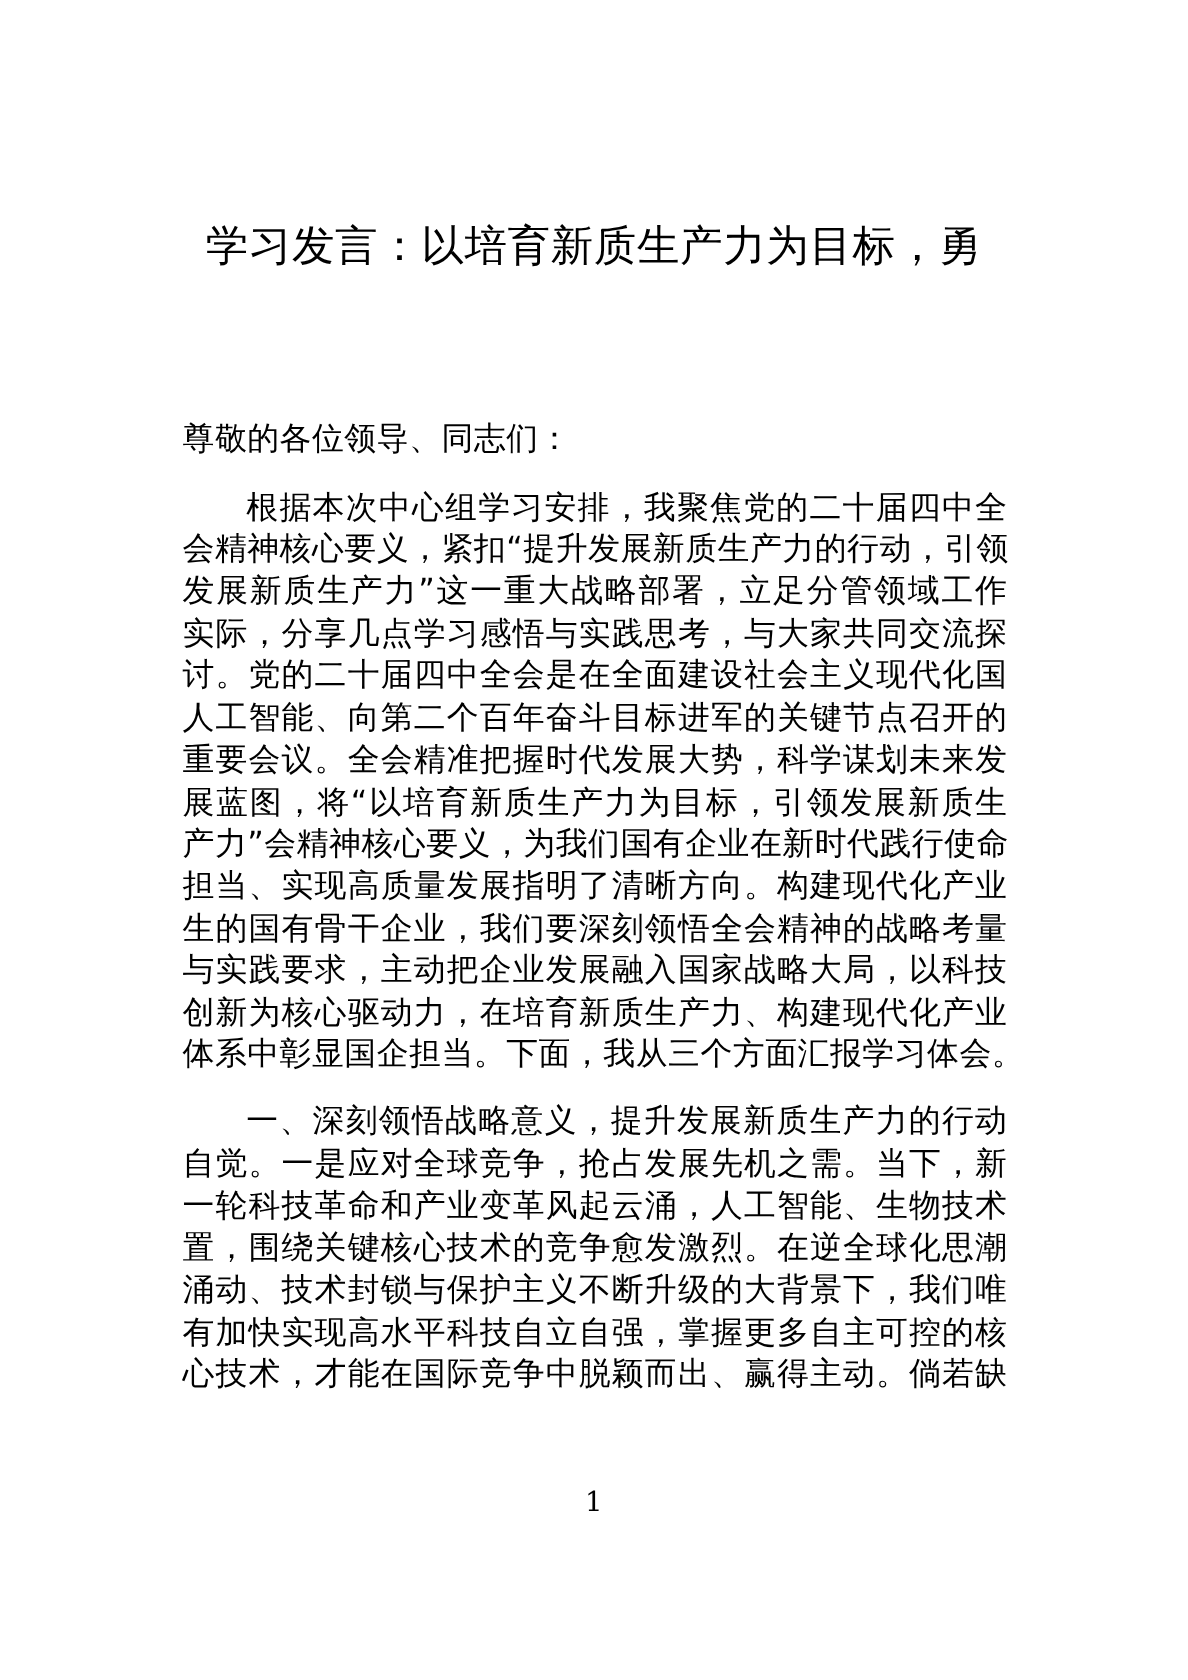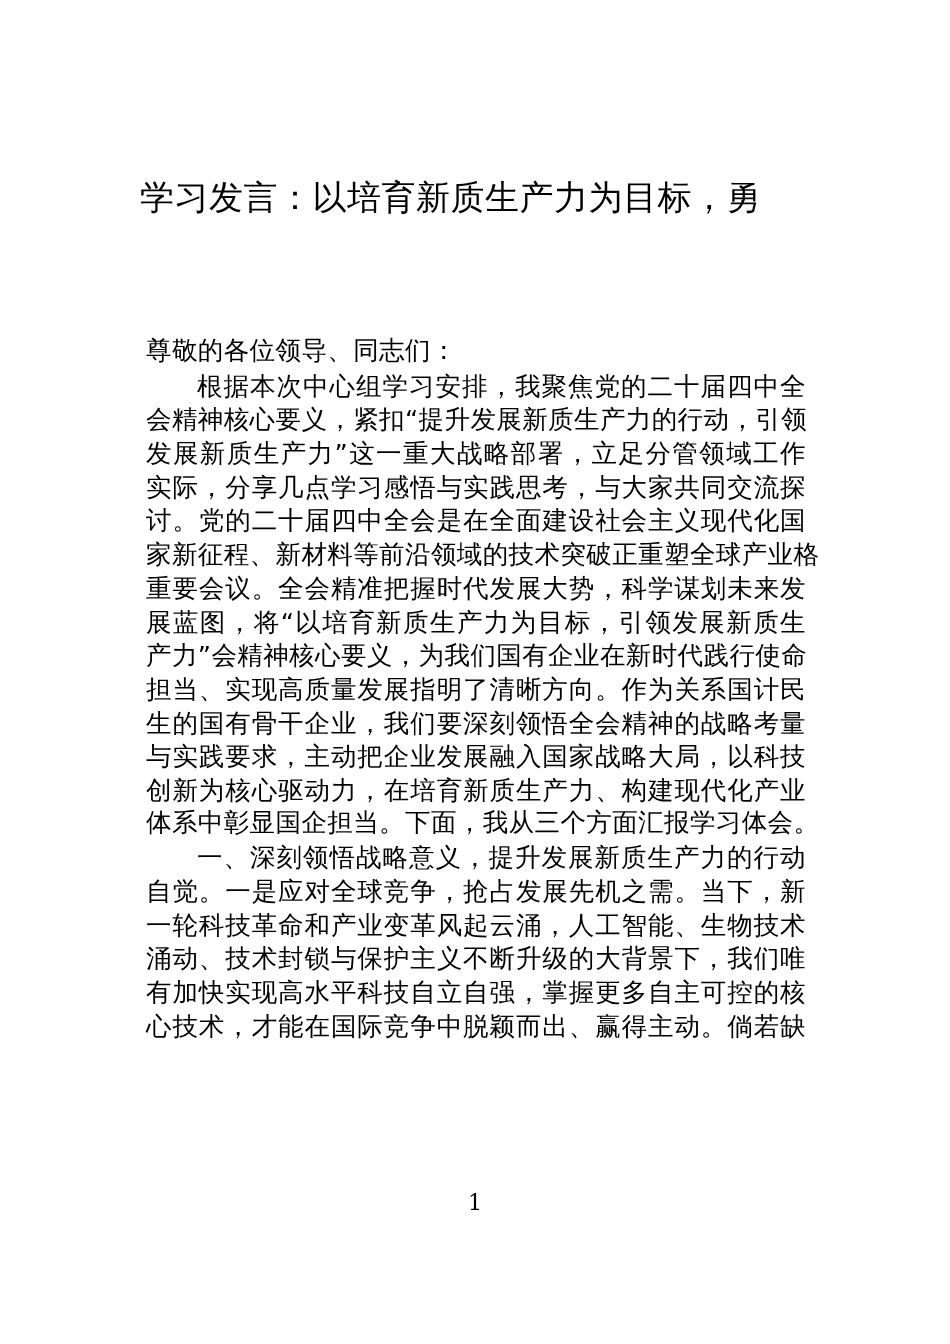--- a/index.html
+++ b/index.html
@@ -20,21 +20,21 @@
       left: 0; top: 0;
       width: 950px;
       height: 1344px;
       background: #ffffff;
     }
     .title {
       position: absolute;
       left: 140px;
       width: 670px;
       top: 166px;
-      text-align: left;
+      text-align: center;
     }
     .title-line {
       font-size: 34px;
       line-height: 62px;
       height: 62px;
       white-space: nowrap;
       letter-spacing: 0.5px;
     }
     .body-text {
       position: absolute;
@@ -50,20 +50,21 @@
       letter-spacing: 0.4px;
       text-align: justify;
       text-align-last: justify;
     }
     .line.last-line {
       text-align-last: left;
       font-family: Liberation Mono, monospace;
     }
     .line.indent {
       padding-left: 51px;
+      margin-top: 20px;
     }
     .page-number {
       position: absolute;
       left: 0;
       width: 950px;
       top: 1188px;
       text-align: center;
       font-family: "DejaVu Serif", "Liberation Serif", serif;
       font-size: 22px;
       line-height: 30px;
@@ -80,35 +81,36 @@
 
   <div class="body-text">
     <div class="line last-line">尊敬的各位领导、同志们：</div>
 
     <div>
       <div class="line indent">根据本次中心组学习安排，我聚焦党的二十届四中全</div>
       <div class="line">会精神核心要义，紧扣“提升发展新质生产力的行动，引领</div>
       <div class="line">发展新质生产力”这一重大战略部署，立足分管领域工作</div>
       <div class="line">实际，分享几点学习感悟与实践思考，与大家共同交流探</div>
       <div class="line">讨。党的二十届四中全会是在全面建设社会主义现代化国</div>
-      <div class="line">家新征程、新材料等前沿领域的技术突破正重塑全球产业格</div>
+      <div class="line">人工智能、向第二个百年奋斗目标进军的关键节点召开的</div>
       <div class="line">重要会议。全会精准把握时代发展大势，科学谋划未来发</div>
       <div class="line">展蓝图，将“以培育新质生产力为目标，引领发展新质生</div>
       <div class="line">产力”会精神核心要义，为我们国有企业在新时代践行使命</div>
-      <div class="line">担当、实现高质量发展指明了清晰方向。作为关系国计民</div>
+      <div class="line">担当、实现高质量发展指明了清晰方向。构建现代化产业</div>
       <div class="line">生的国有骨干企业，我们要深刻领悟全会精神的战略考量</div>
       <div class="line">与实践要求，主动把企业发展融入国家战略大局，以科技</div>
       <div class="line">创新为核心驱动力，在培育新质生产力、构建现代化产业</div>
       <div class="line last-line">体系中彰显国企担当。下面，我从三个方面汇报学习体会。</div>
     </div>
 
     <div>
       <div class="line indent">一、深刻领悟战略意义，提升发展新质生产力的行动</div>
       <div class="line">自觉。一是应对全球竞争，抢占发展先机之需。当下，新</div>
       <div class="line">一轮科技革命和产业变革风起云涌，人工智能、生物技术</div>
+      <div class="line">置，围绕关键核心技术的竞争愈发激烈。在逆全球化思潮</div>
       <div class="line">涌动、技术封锁与保护主义不断升级的大背景下，我们唯</div>
       <div class="line">有加快实现高水平科技自立自强，掌握更多自主可控的核</div>
       <div class="line">心技术，才能在国际竞争中脱颖而出、赢得主动。倘若缺</div>
     </div>
   </div>
 
   <div class="page-number">1</div>
 </div>
 
 </body></html>

